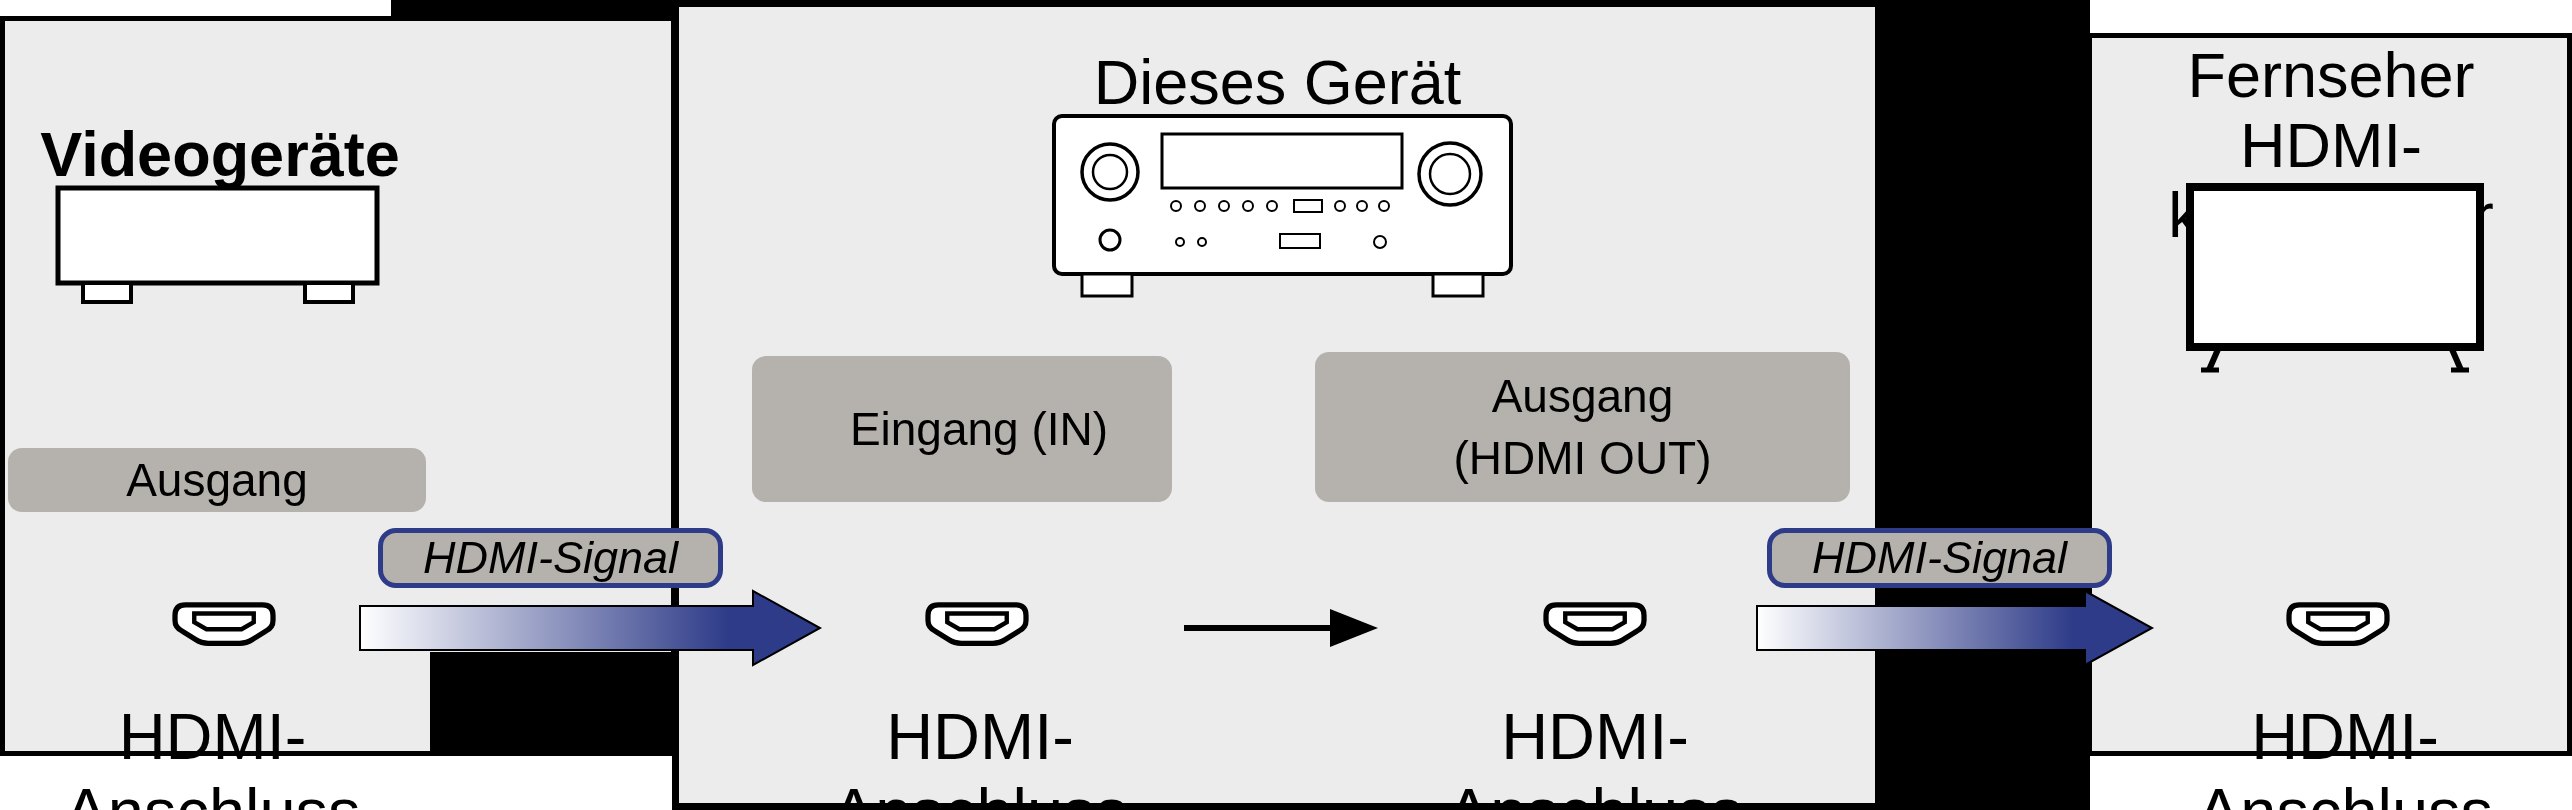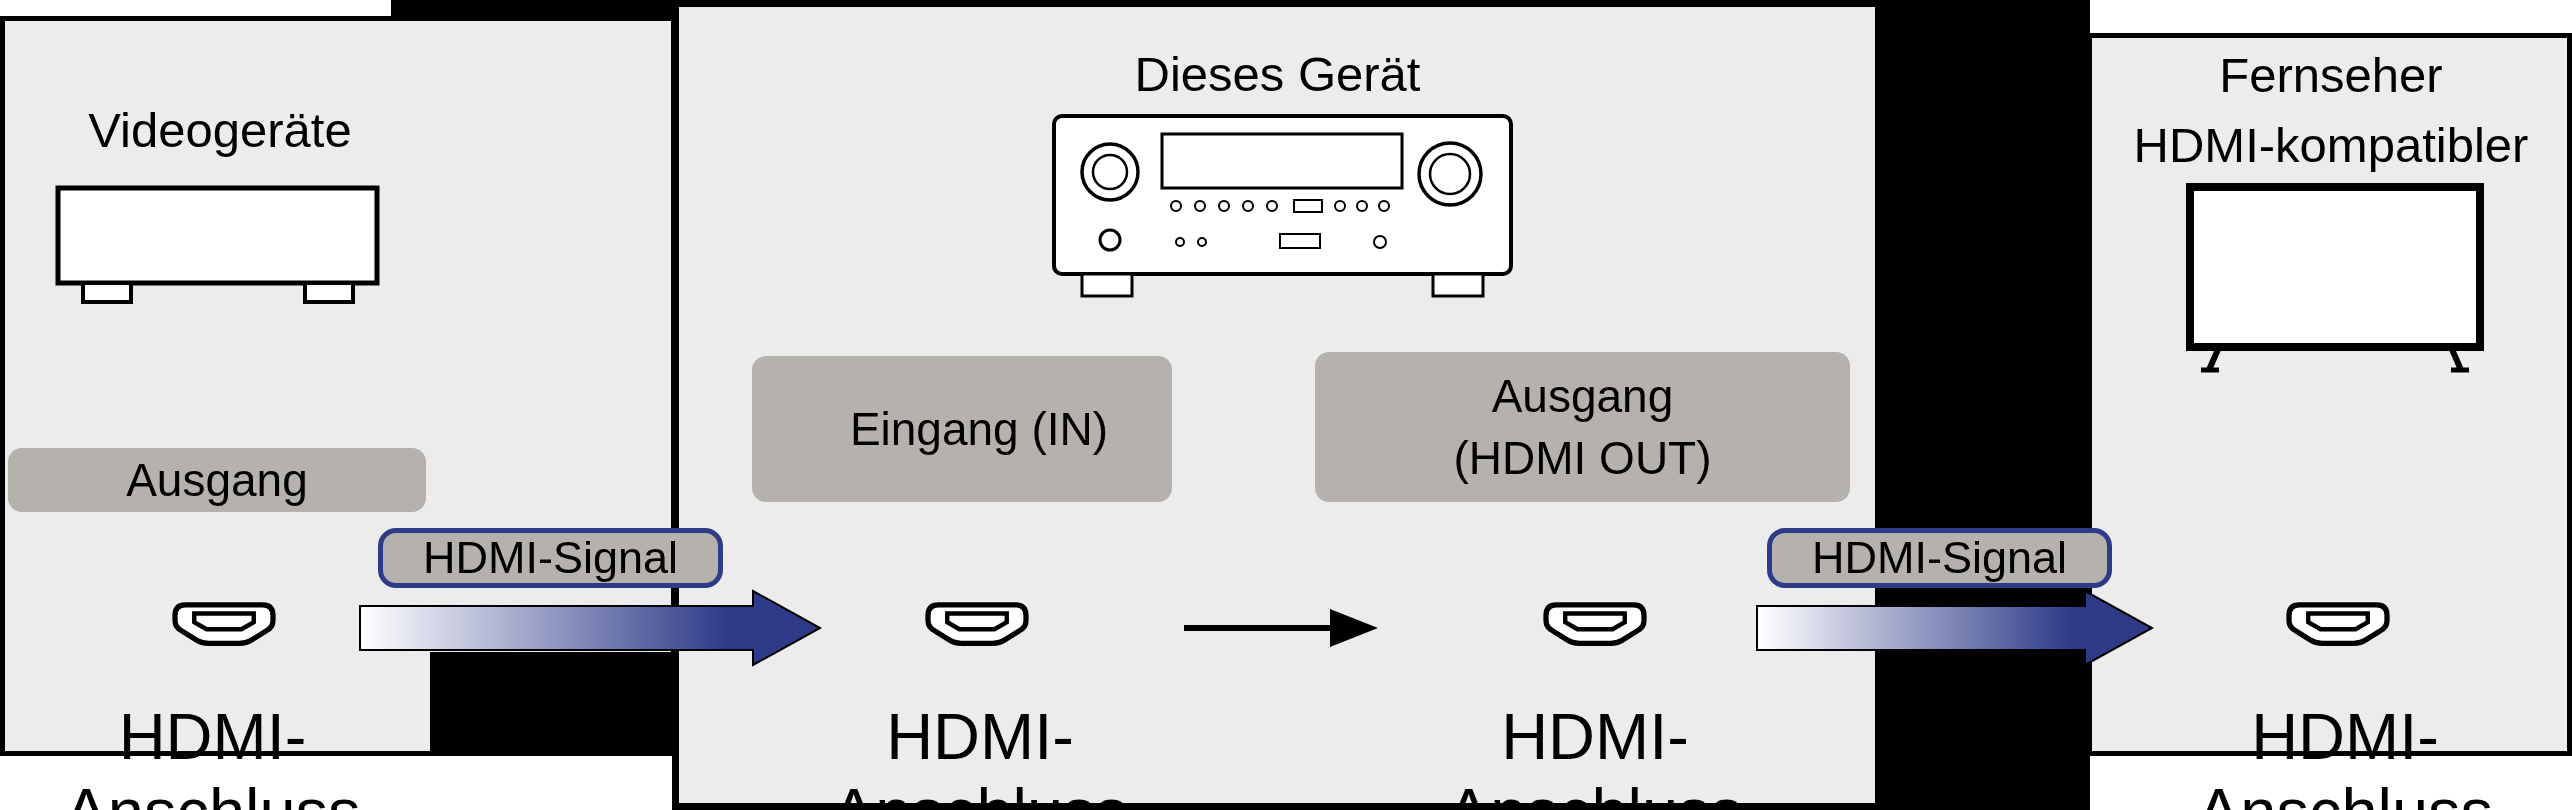--- a/index.html
+++ b/index.html
@@ -5,49 +5,49 @@
   * { box-sizing: border-box; }
   html,body { margin:0; padding:0; background:#ffffff; }
   body { font-family: "Liberation Sans", sans-serif; color:#000; }
   .canvas { position:relative; width:2572px; height:810px; background:#ffffff; overflow:hidden; }
 
   .panel { position:absolute; background:var(--panel-bg,#ececec); border:5px solid #000; }
   .panel.center { border-width:7px; }
   .blackbox { position:absolute; background:#000; }
 
   .label { position:absolute; text-align:center; font-size:65px; line-height:1.15; color:#000; }
-  .title { font-size:49px; }
+  .title { font-size:63px; }
 
   .graybox { position:absolute; background:var(--label-box-bg,#b5b1ac); border-radius:14px;
              display:flex; flex-direction:column; align-items:center; justify-content:center;
              font-size:46px; line-height:1.35; text-align:center; color:#000; }
 
   .badge { position:absolute; background:var(--label-box-bg,#b5b1ac);
            border:5px solid var(--signal-navy,#2e3b88); border-radius:18px;
            display:flex; align-items:center; justify-content:center;
-           font-size:45px; color:#000; }
+           font-size:45px; color:#000;font-style:italic; }
 
   .icon { position:absolute; }
   .icon svg, .art svg { display:block; width:100%; height:100%; }
   .art { position:absolute; }
 </style>
 </head>
 <body>
 
 <div class="canvas">
 
   <div class="panel" style="left:0;top:16px;width:676px;height:740px;"></div>
   <div class="panel center" style="left:672px;top:0;width:1210px;height:810px;"></div>
   <div class="blackbox" style="left:1875px;top:0;width:215px;height:810px;"></div>
   <div class="panel" style="left:2087px;top:33px;width:485px;height:723px;"></div>
 
   <div class="blackbox" style="left:391px;top:0;width:285px;height:18px;"></div>
   <div class="blackbox" style="left:430px;top:652px;width:246px;height:104px;"></div>
 
-  <div class="label title" style="left:20px;top:102px;width:400px;">Videogeräte</div>
+  <div class="label title" style="left:20px;top:118px;width:400px;font-weight:bold;">Videogeräte</div>
 
   <div class="art" style="left:55px;top:185px;width:325px;height:122px;">
     <svg viewBox="0 0 325 122">
       <rect x="3" y="3" width="319" height="95" fill="#fff" stroke="#000" stroke-width="5"></rect>
       <rect x="28" y="98" width="48" height="19" fill="#fff" stroke="#000" stroke-width="4"></rect>
       <rect x="250" y="98" width="48" height="19" fill="#fff" stroke="#000" stroke-width="4"></rect>
     </svg>
   </div>
 
   <div class="graybox" style="left:8px;top:448px;width:418px;height:64px;">

